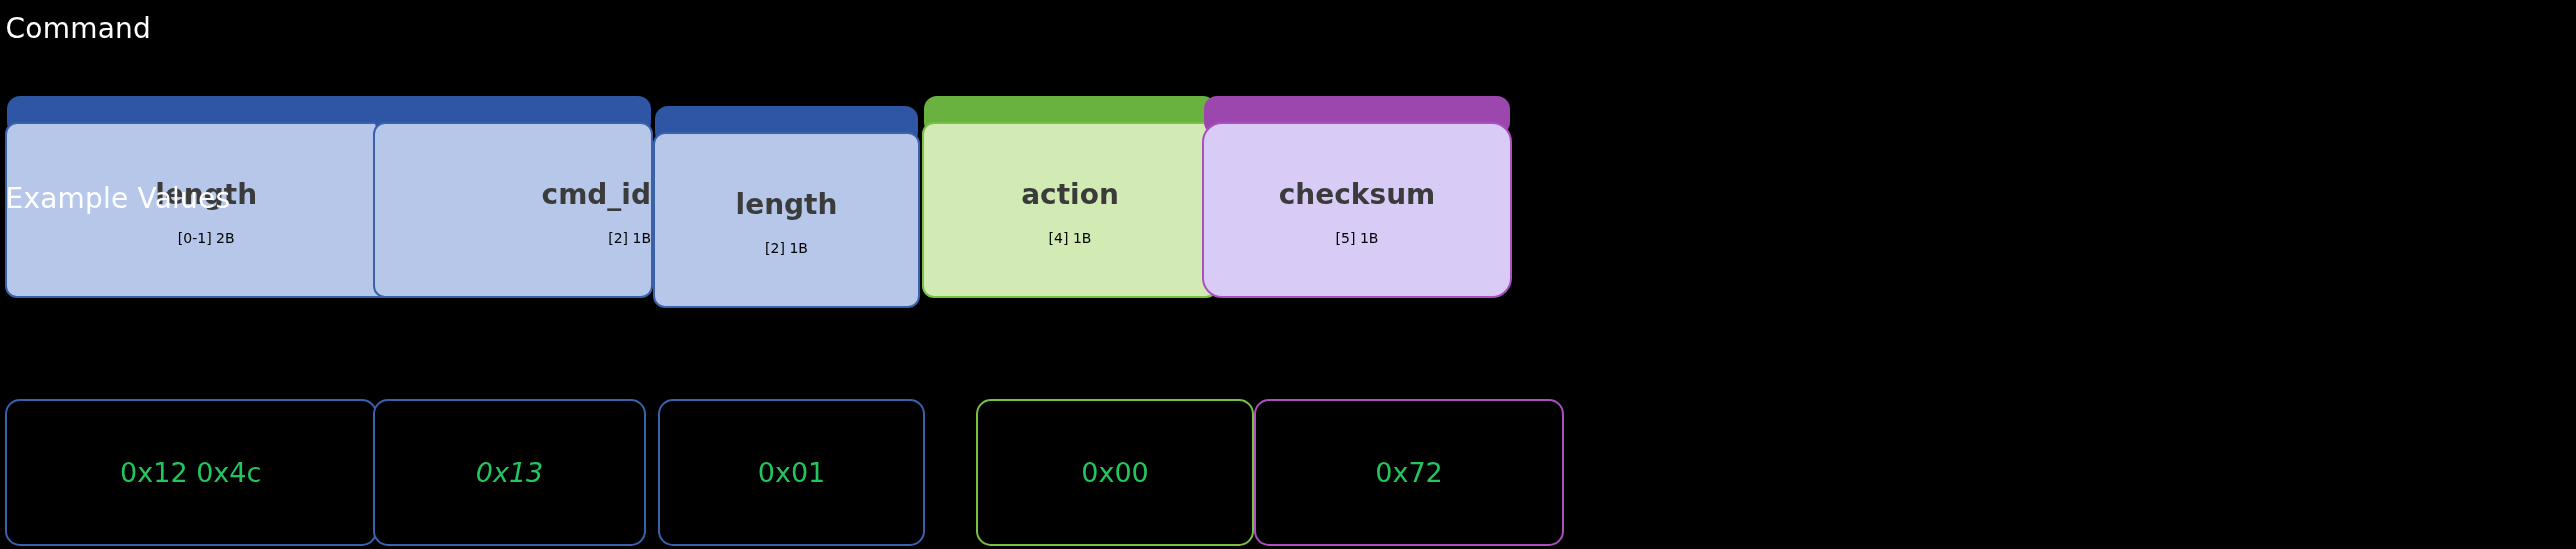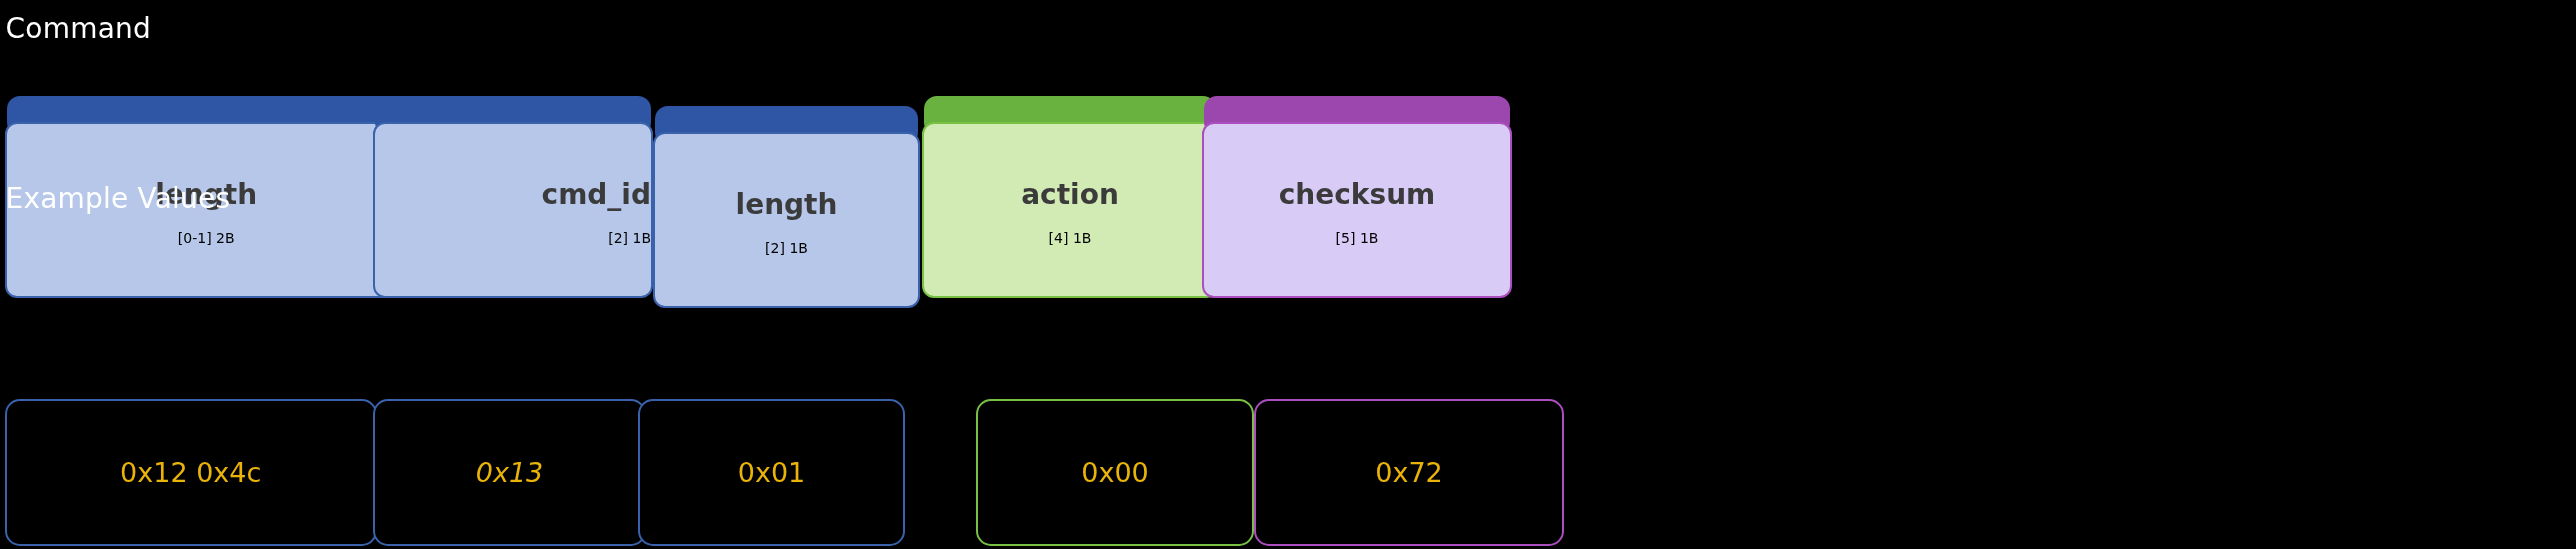--- a/index.html
+++ b/index.html
@@ -86,21 +86,21 @@
     border-style:solid;
     border-radius:15px;
     background:#000000;
     display:flex;
     align-items:center;
     justify-content:center;
   }
   .vbox .vtext{
     font-size:27px;
     font-weight:400;
-    color:#eab308;
+    color:#22c55e;
     line-height:1;
     white-space:nowrap;
   }
 </style>
 </head>
 <body>
 
 <div class="canvas">
 
   <div class="caption" id="cap-command">Command</div>
@@ -129,37 +129,37 @@
       </div>
       <div class="field" style="left: 922px; width: 296px;">
         <div class="tab" style="background: rgb(106, 178, 64);"></div>
         <div class="body" style="background: rgb(210, 235, 181); border-color: rgb(120, 193, 67);">
           <div class="fname">action</div>
           <div class="fmeta">[4] 1B</div>
         </div>
       </div>
       <div class="field" style="left: 1202px; width: 310px;">
         <div class="tab" style="background: rgb(156, 71, 174);"></div>
-        <div class="body" style="background: rgb(216, 203, 246); border-color: rgb(171, 78, 192);">
+        <div class="body" style="background: rgb(216, 203, 246); border-color: rgb(171, 78, 192); border-radius: 20px;">
           <div class="fname">checksum</div>
           <div class="fmeta">[5] 1B</div>
         </div>
       </div>
     </div>
 
   <div class="caption" id="cap-example">Example Values</div>
 
   <div class="value-strip">
       <div class="vbox" style="left: 4.7px; width: 372px; border-color: rgb(58, 98, 171);">
         <div class="vtext">0x12 0x4c</div>
       </div>
       <div class="vbox" style="left: 373px; width: 273px; border-color: rgb(58, 98, 171); font-style: italic;">
         <div class="vtext">0x13</div>
       </div>
-      <div class="vbox" style="left: 638px; width: 267px; border-color: rgb(58, 98, 171);">
+      <div class="vbox" style="left: 658px; width: 267px; border-color: rgb(58, 98, 171);">
         <div class="vtext">0x01</div>
       </div>
       <div class="vbox" style="left: 976px; width: 278px; border-color: rgb(120, 193, 67);">
         <div class="vtext">0x00</div>
       </div>
       <div class="vbox" style="left: 1254px; width: 310px; border-color: rgb(171, 78, 192);">
         <div class="vtext">0x72</div>
       </div>
     </div>
 

